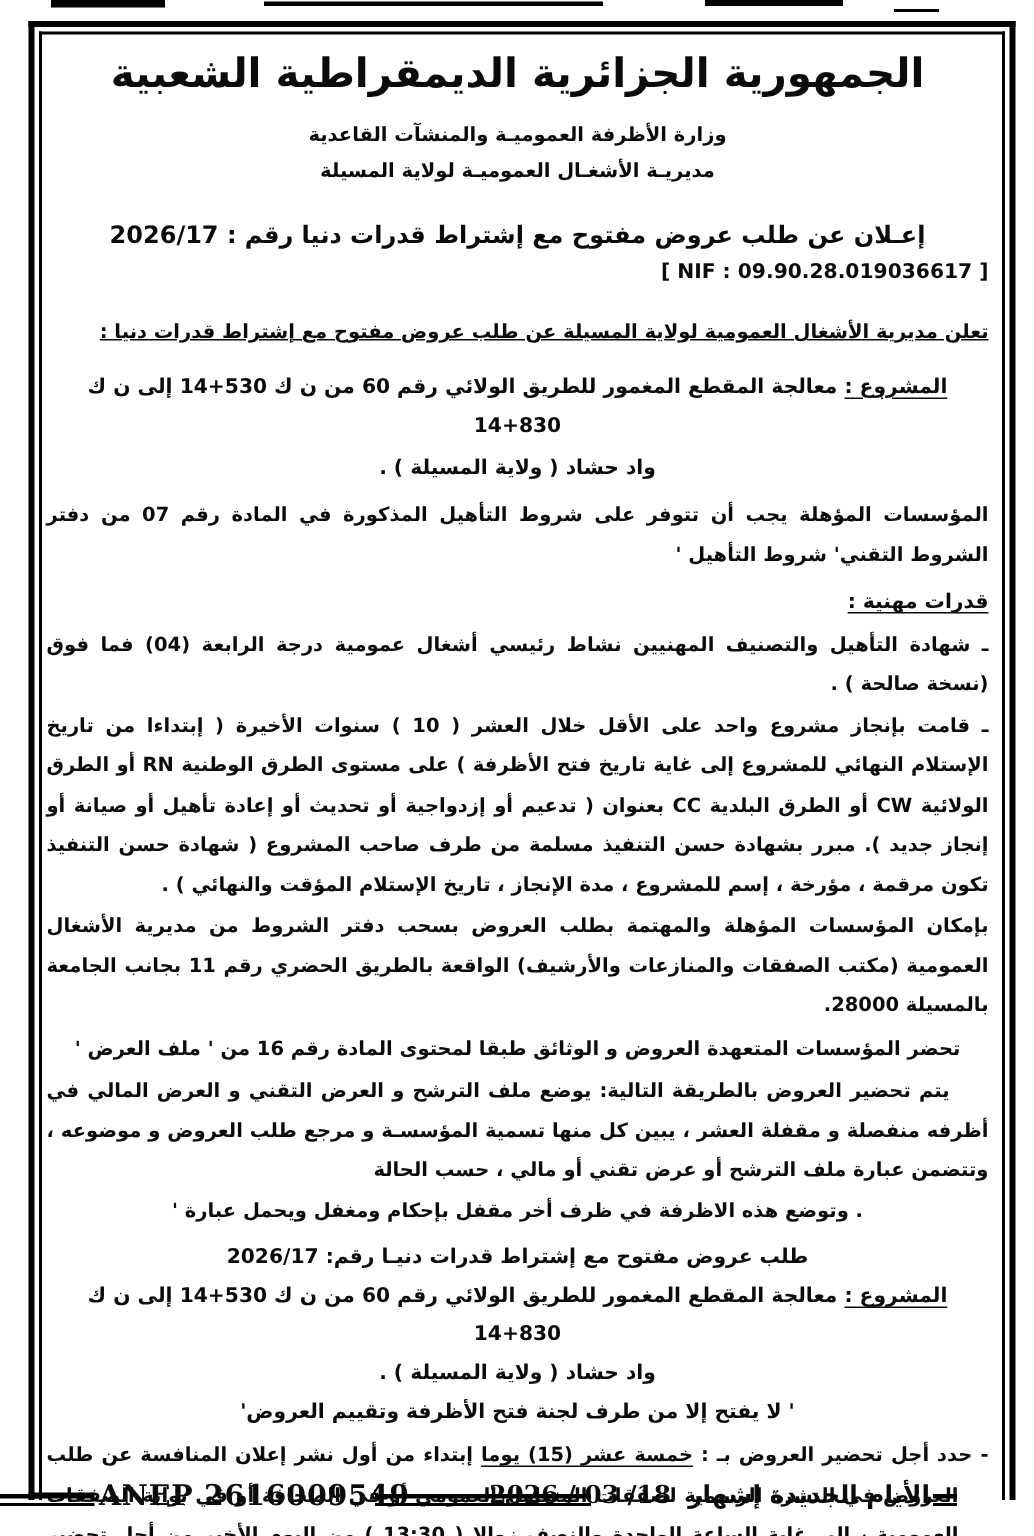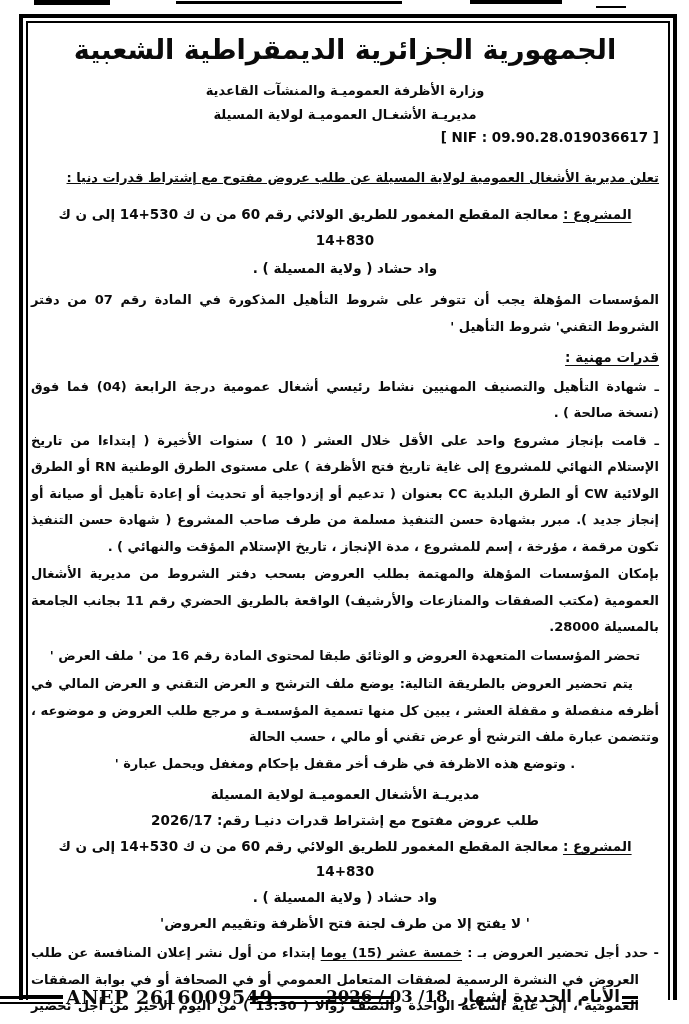--- a/index.html
+++ b/index.html
@@ -75,41 +75,41 @@
 <div class="frame">
   <div class="frame-inner"></div>
 </div>
 
 <div class="content">
 
   <div class="t-republic center">الجمهورية الجزائرية الديمقراطية الشعبية</div>
   <div class="t-ministry center">وزارة الأظرفة العموميـة والمنشآت القاعدية</div>
   <div class="t-directorate center">مديريـة الأشغـال العموميـة لولاية المسيلة</div>
 
+  <div class="t-tender center">إعـلان عن طلب عروض مفتوح مع إشتراط قدرات دنيا رقم : 2026/17</div>
   <div class="t-nif center">[ NIF : 09.90.28.019036617 ]</div>
 
   <div class="p-intro right">تعلن مديرية الأشغال العمومية لولاية المسيلة عن طلب عروض مفتوح مع إشتراط قدرات دنيا :</div>
 
   <div class="p-project center"><span class="u">المشروع :</span><span> معالجة المقطع المغمور للطريق الولائي رقم 60 من ن ك 530+14 إلى ن ك 830+14</span></div>
   <div class="p-location center">واد حشاد  ( ولاية المسيلة ) .</div>
 
   <div class="p-qualif just">المؤسسات المؤهلة يجب أن تتوفر على شروط التأهيل المذكورة في المادة رقم 07 من دفتر الشروط التقني' شروط التأهيل '</div>
 
   <div class="h-capab right"><span class="u">قدرات مهنية :</span></div>
   <div class="p-item1 just">ـ شهادة التأهيل والتصنيف المهنيين نشاط رئيسي أشغال عمومية درجة الرابعة (04) فما فوق (نسخة صالحة ) .</div>
   <div class="p-item2 just">ـ قامت بإنجاز مشروع واحد على الأقل خلال العشر ( 10 ) سنوات الأخيرة ( إبتداءا من تاريخ الإستلام النهائي للمشروع إلى غاية تاريخ فتح الأظرفة ) على مستوى الطرق الوطنية RN أو الطرق الولائية CW أو الطرق البلدية CC بعنوان ( تدعيم أو إزدواجية أو تحديث أو إعادة تأهيل أو صيانة أو إنجاز جديد  ).  مبرر بشهادة حسن التنفيذ مسلمة من طرف صاحب المشروع ( شهادة حسن التنفيذ تكون مرقمة ، مؤرخة ، إسم للمشروع ، مدة الإنجاز ، تاريخ الإستلام المؤقت والنهائي ) .</div>
 
   <div class="p-withdraw just">بإمكان المؤسسات المؤهلة والمهتمة بطلب العروض بسحب دفتر الشروط من مديرية الأشغال العمومية (مكتب الصفقات والمنازعات والأرشيف) الواقعة بالطريق الحضري رقم 11 بجانب الجامعة بالمسيلة 28000.</div>
   <div class="p-prepare center">تحضر المؤسسات المتعهدة العروض و الوثائق طبقا لمحتوى المادة رقم 16  من ' ملف العرض '</div>
 
   <div class="p-offers just">يتم تحضير العروض بالطريقة التالية: يوضع ملف الترشح و العرض التقني و العرض المالي في أظرفه منفصلة و مقفلة العشر ، يبين كل منها تسمية المؤسسـة و مرجع طلب العروض و موضوعه ، وتتضمن عبارة ملف الترشح أو عرض تقني أو مالي ، حسب الحالة</div>
   <div class="p-offers-tail center">. وتوضع هذه الاظرفة في ظرف أخر مقفل بإحكام ومغفل ويحمل عبارة '</div>
 
   <div class="env center">
-    <div>مديريـة الأشغال العموميـة لولاية المسيلة</div>
     <div>طلب عروض مفتوح مع إشتراط قدرات دنيـا رقم: 2026/17</div>
     <div><span class="u">المشروع :</span><span> معالجة المقطع المغمور للطريق الولائي رقم 60 من ن ك 530+14 إلى ن ك 830+14</span></div>
     <div>واد حشاد  ( ولاية المسيلة ) .</div>
     <div>' لا يفتح إلا من طرف لجنة فتح الأظرفة وتقييم العروض'</div>
   </div>
 
   <div class="term just"><span>- حدد أجل تحضير العروض بـ : </span><span class="u">خمسة عشر (15) يوما</span><span> إبتداء من أول نشر إعلان المنافسة عن طلب العروض في النشرة الرسمية لصفقات المتعامل العمومي أو في الصحافة أو في بوابة الصفقات العمومية ، إلى غاية الساعة الواحدة والنصف زوالا ( 13:30 ) من اليوم الأخير من أجل تحضير العروض .</span></div>
 
 </div>
 

